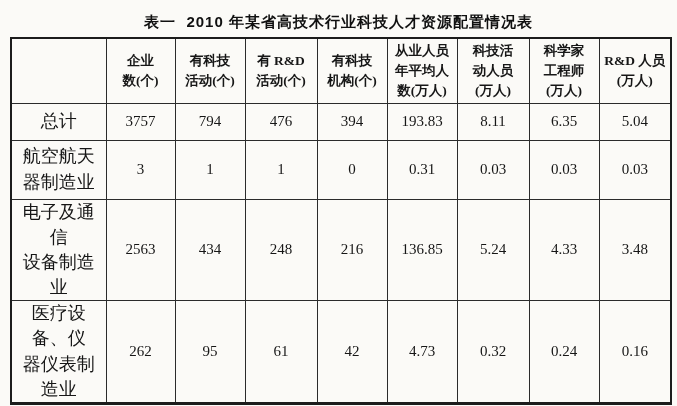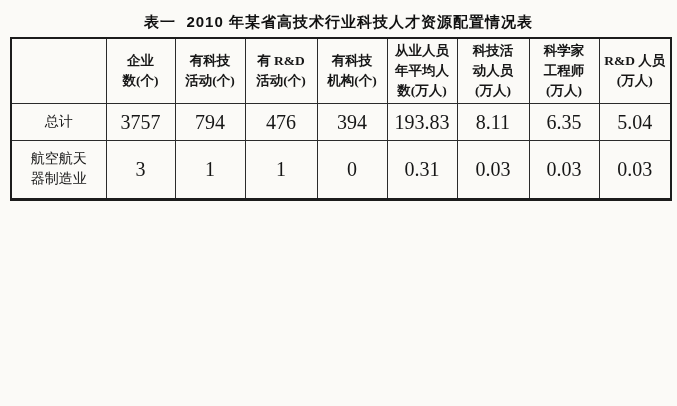--- a/index.html
+++ b/index.html
@@ -38,24 +38,24 @@
     padding: 0 2px;
     font-weight: normal;
   }
   .data-table th {
     font-size: 13.5px;
     line-height: 1.45;
     font-weight: bold;
     font-family: "Liberation Serif", serif;
   }
   .data-table td {
-    font-size: 20px;
+    font-size: 15px;
     line-height: 1.4;
   }
-  td.row-label { font-size: 14px; }
+  td.row-label { font-size: 18px; }
   tr.hdr  { height: 65px; }
   tr.r0 { height: 37px; }
   tr.r1 { height: 38px; }
   tr.r2 { height: 59px; }
   tr.r3 { height: 58px; }
   tr.r4 { height: 57px; }
   tr.r5 { height: 52px; }
 </style>
 </head>
 <body>
@@ -117,16 +117,40 @@
       <td>3</td>
       <td>1</td>
       <td>1</td>
       <td>0</td>
       <td>0.31</td>
       <td>0.03</td>
       <td>0.03</td>
       <td>0.03</td>
     </tr>
 
+    <tr class="r3">
+      <td class="row-label">电子及通信
+设备制造业</td>
+      <td>2563</td>
+      <td>434</td>
+      <td>248</td>
+      <td>216</td>
+      <td>136.85</td>
+      <td>5.24</td>
+      <td>4.33</td>
+      <td>3.48</td>
+    </tr>
 
 
+    <tr class="r5">
+      <td class="row-label">医疗设备、仪
+器仪表制造业</td>
+      <td>262</td>
+      <td>95</td>
+      <td>61</td>
+      <td>42</td>
+      <td>4.73</td>
+      <td>0.32</td>
+      <td>0.24</td>
+      <td>0.16</td>
+    </tr>
   </tbody>
 </table>
 
 </body></html>

